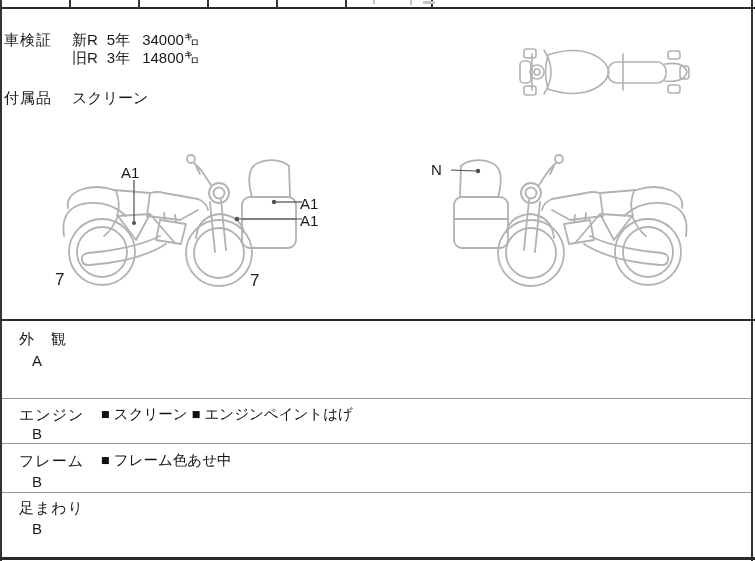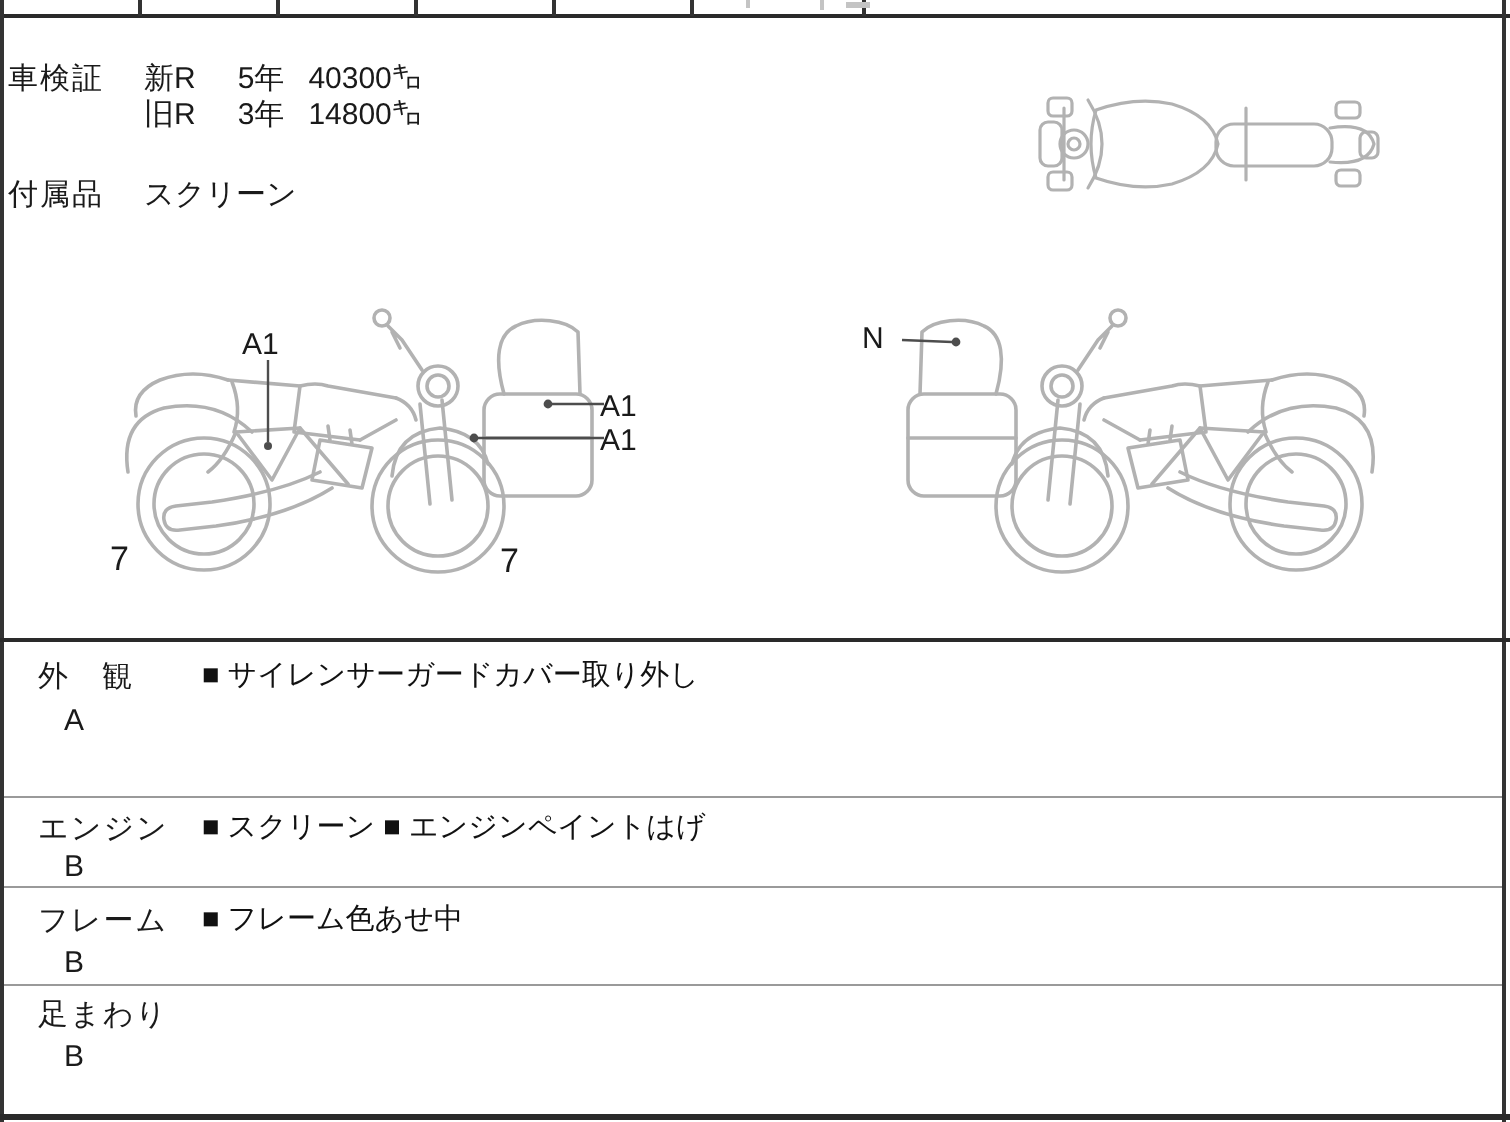--- a/index.html
+++ b/index.html
@@ -11,21 +11,21 @@
   .abs{position:absolute;}
   .hline{position:absolute;background:#2a2a2a;}
   .vline{position:absolute;background:#333333;}
   .divider{position:absolute;background:#9a9a9a;height:1px;left:2px;width:749px;}
   .remnant{position:absolute;background:#c4c4c4;}
   .t15{font-size:15px;line-height:17px;white-space:nowrap;}
   .t14{font-size:14.5px;line-height:16px;white-space:nowrap;}
   .t17{font-size:17px;line-height:18px;white-space:nowrap;}
   .kv span{display:inline-block;}
   .kv .reg{margin-right:9px;}
-  .kv .yr{margin-right:12px;margin-left:12px;}
+  .kv .yr{margin-right:12px;}
   .cat{position:absolute;left:17px;top:9px;letter-spacing:1px;}
   .grade{position:absolute;left:30px;top:31px;}
   .notes{position:absolute;left:99px;top:9px;color:#111;}
   svg{position:absolute;overflow:visible;}
 </style>
 </head>
 <body>
 
 <div id="sheet">
 
@@ -69,21 +69,21 @@
   <div class="remnant" style="left:373px;top:0;width:2px;height:4px;"></div>
   <div class="remnant" style="left:410px;top:0;width:2px;height:5px;"></div>
   <div class="remnant" style="left:423px;top:1px;width:12px;height:3px;"></div>
 
   <div class="vline" style="left:0;top:0;width:2px;height:561px;"></div>
   <div class="vline" style="left:751px;top:0;width:2px;height:561px;"></div>
   <div class="hline" style="top:557px;left:0;width:755px;height:3px;"></div>
 
   <div class="abs t15" style="left:4px;top:31px;letter-spacing:1px;">車検証</div>
   <div class="abs t15 kv" style="left:72px;top:31px;">
-    <span class="reg">新R</span><span class="yr">5年</span><span>40300㌔</span>
+    <span class="reg">新R</span><span class="yr">5年</span><span>34000㌔</span>
   </div>
   <div class="abs t15 kv" style="left:72px;top:49px;">
     <span class="reg">旧R</span><span class="yr">3年</span><span>14800㌔</span>
   </div>
   <div class="abs t15" style="left:4px;top:89px;letter-spacing:1px;">付属品</div>
   <div class="abs t15" style="left:72px;top:89px;">スクリーン</div>
 
   <svg style="left:508px;top:40px;" width="190" height="66" viewBox="0 0 190 66">
     <g fill="none" stroke="#b2b2b2" stroke-width="1.6" stroke-linecap="round" stroke-linejoin="round">
       <rect x="12" y="21" width="11" height="22" rx="4"></rect>
@@ -128,21 +128,20 @@
   <div class="abs t15" style="left:300px;top:212px;">A1</div>
   <div class="abs t17" style="left:55px;top:271px;">7</div>
   <div class="abs t17" style="left:250px;top:272px;">7</div>
   <div class="abs t15" style="left:431px;top:161px;">N</div>
 
   <div class="hline" style="top:319px;left:0;width:755px;height:2px;"></div>
 
   <div class="abs" style="left:2px;top:321px;width:749px;height:77px;text-decoration:underline;">
     <div class="cat t15">外　観</div>
     <div class="grade t15">A</div>
-    <div class="notes t14">■ サイレンサーガードカバー取り外し</div>
   </div>
   <div class="divider" style="top:398px;"></div>
 
   <div class="abs" style="left:2px;top:399px;width:628px;height:44px;">
     <div class="cat t15" style="top:7px;">エンジン</div>
     <div class="grade t15" style="top:26px;">B</div>
     <div class="notes t14" style="top:7px;">■ スクリーン ■ エンジンペイントはげ</div>
   </div>
   <div class="divider" style="top:443px;"></div>
 

